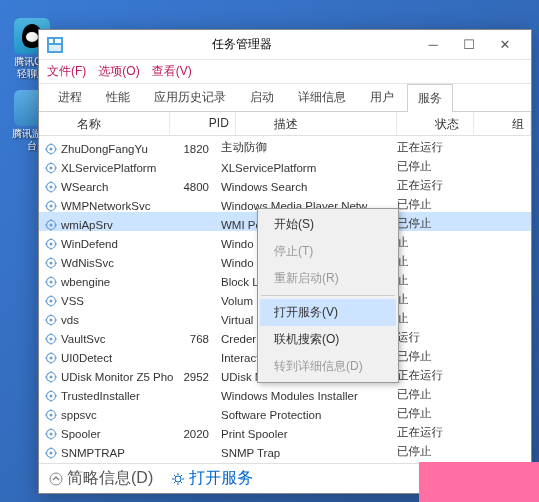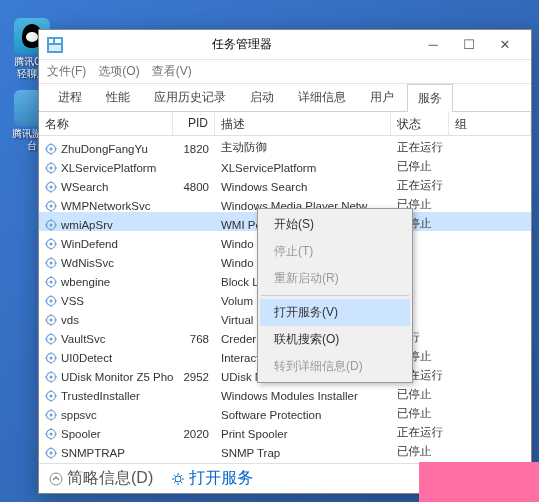--- a/index.html
+++ b/index.html
@@ -14,42 +14,42 @@
 .game-icon { left: 10px; top: 90px; }
 .game-icon .icon-box { background: linear-gradient(#5cb0e8, #3a8cc8); }
 .desktop-icon .label { text-shadow: 1px 1px 2px rgba(0,0,0,0.8); line-height: 1.2; }
 
 .window { position: absolute; left: 38px; top: 29px; width: 494px; height: 465px; background: #fff; border: 1px solid #888; box-shadow: 0 4px 20px rgba(0,0,0,0.3); display: flex; flex-direction: column; }
 .titlebar { height: 30px; display: flex; align-items: center; padding: 0 8px; border-bottom: 1px solid #e5e5e5; text-align: center; }
 .titlebar .app-icon { width: 16px; height: 16px; margin-right: 6px; }
 .titlebar .title { font-size: 12px; flex: 1; }
 .titlebar .win-controls { display: flex; }
 .titlebar .win-btn { width: 36px; height: 28px; display: flex; align-items: center; justify-content: center; font-size: 13px; cursor: pointer; color: #555; }
-.menubar { height: 24px; display: flex; align-items: center; padding: 0 8px; font-size: 12px; border-bottom: 1px solid #e5e5e5; gap: 12px; color: #737373; }
+.menubar { height: 24px; display: flex; align-items: center; padding: 0 8px; font-size: 12px; border-bottom: 1px solid #e5e5e5; gap: 12px; color: #be185d; }
 .tabs { height: 28px; display: flex; align-items: flex-end; padding: 0 8px; font-size: 12px; border-bottom: 1px solid #d0d0d0; gap: 2px; }
 .tab { padding: 5px 10px; color: #444; cursor: pointer; border: 1px solid transparent; border-bottom: none; font-family: Liberation Mono, monospace; }
 .tab.active { border-color: #d0d0d0; background: #fff; position: relative; top: 1px; }
 .table-header { height: 24px; display: flex; background: #fff; border-bottom: 1px solid #e0e0e0; font-size: 12px; color: #333; }
-.table-header > div { padding: 4px 6px; border-right: 1px solid #e8e8e8; }
+.table-header > div { padding: 4px 6px; border-right: 1px solid #e8e8e8; margin-left: 32px; }
 .col-name { width: 134px; }
 .col-pid { width: 42px; text-align: right; }
 .col-desc { width: 176px; }
 .col-status { width: 58px; }
 .col-group { flex: 1; }
 .table-body { flex: 1; overflow: hidden; position: relative; }
 .row { height: 19px; display: flex; font-size: 11.5px; color: #333; align-items: flex-end; }
 .row.selected { background: #cce4ff; }
 .row > div { padding: 0 6px; overflow: hidden; white-space: nowrap; text-overflow: ellipsis; }
 .row .col-name { display: flex; align-items: center; gap: 4px; }
 .svc-icon { width: 12px; height: 12px; flex-shrink: 0; }
 .statusbar { height: 30px; border-top: 1px solid #e0e0e0; display: flex; align-items: center; padding: 0 10px; font-size: 16px; gap: 18px; }
 .statusbar .expand { display: flex; align-items: center; gap: 4px; color: #555; cursor: pointer; }
 .statusbar .open-svc { color: #0066cc; display: flex; align-items: center; gap: 4px; cursor: pointer; }
 
-.context-menu { position: absolute; left: 218px; top: 178px; width: 156px; background: #f0f0f0; border: 1px solid #999; box-shadow: 2px 2px 6px rgba(0,0,0,0.25); font-size: 12px; z-index: 100; padding: 2px; }
+.context-menu { position: absolute; left: 218px; top: 178px; width: 142px; background: #f0f0f0; border: 1px solid #999; box-shadow: 2px 2px 6px rgba(0,0,0,0.25); font-size: 12px; z-index: 100; padding: 2px; }
 .context-menu .mi { padding: 5px 14px; cursor: pointer; color: #333; }
 .context-menu .mi.disabled { color: #999; }
 .context-menu .mi.highlight { background: #cce4ff; }
 .context-menu .sep { height: 1px; background: #ccc; margin: 3px 1px; }
 
 .pink-block { position: absolute; right: 0; bottom: 0; width: 120px; height: 40px; background: #ff6fa3; }
 </style>
 </head>
 <body>
 

